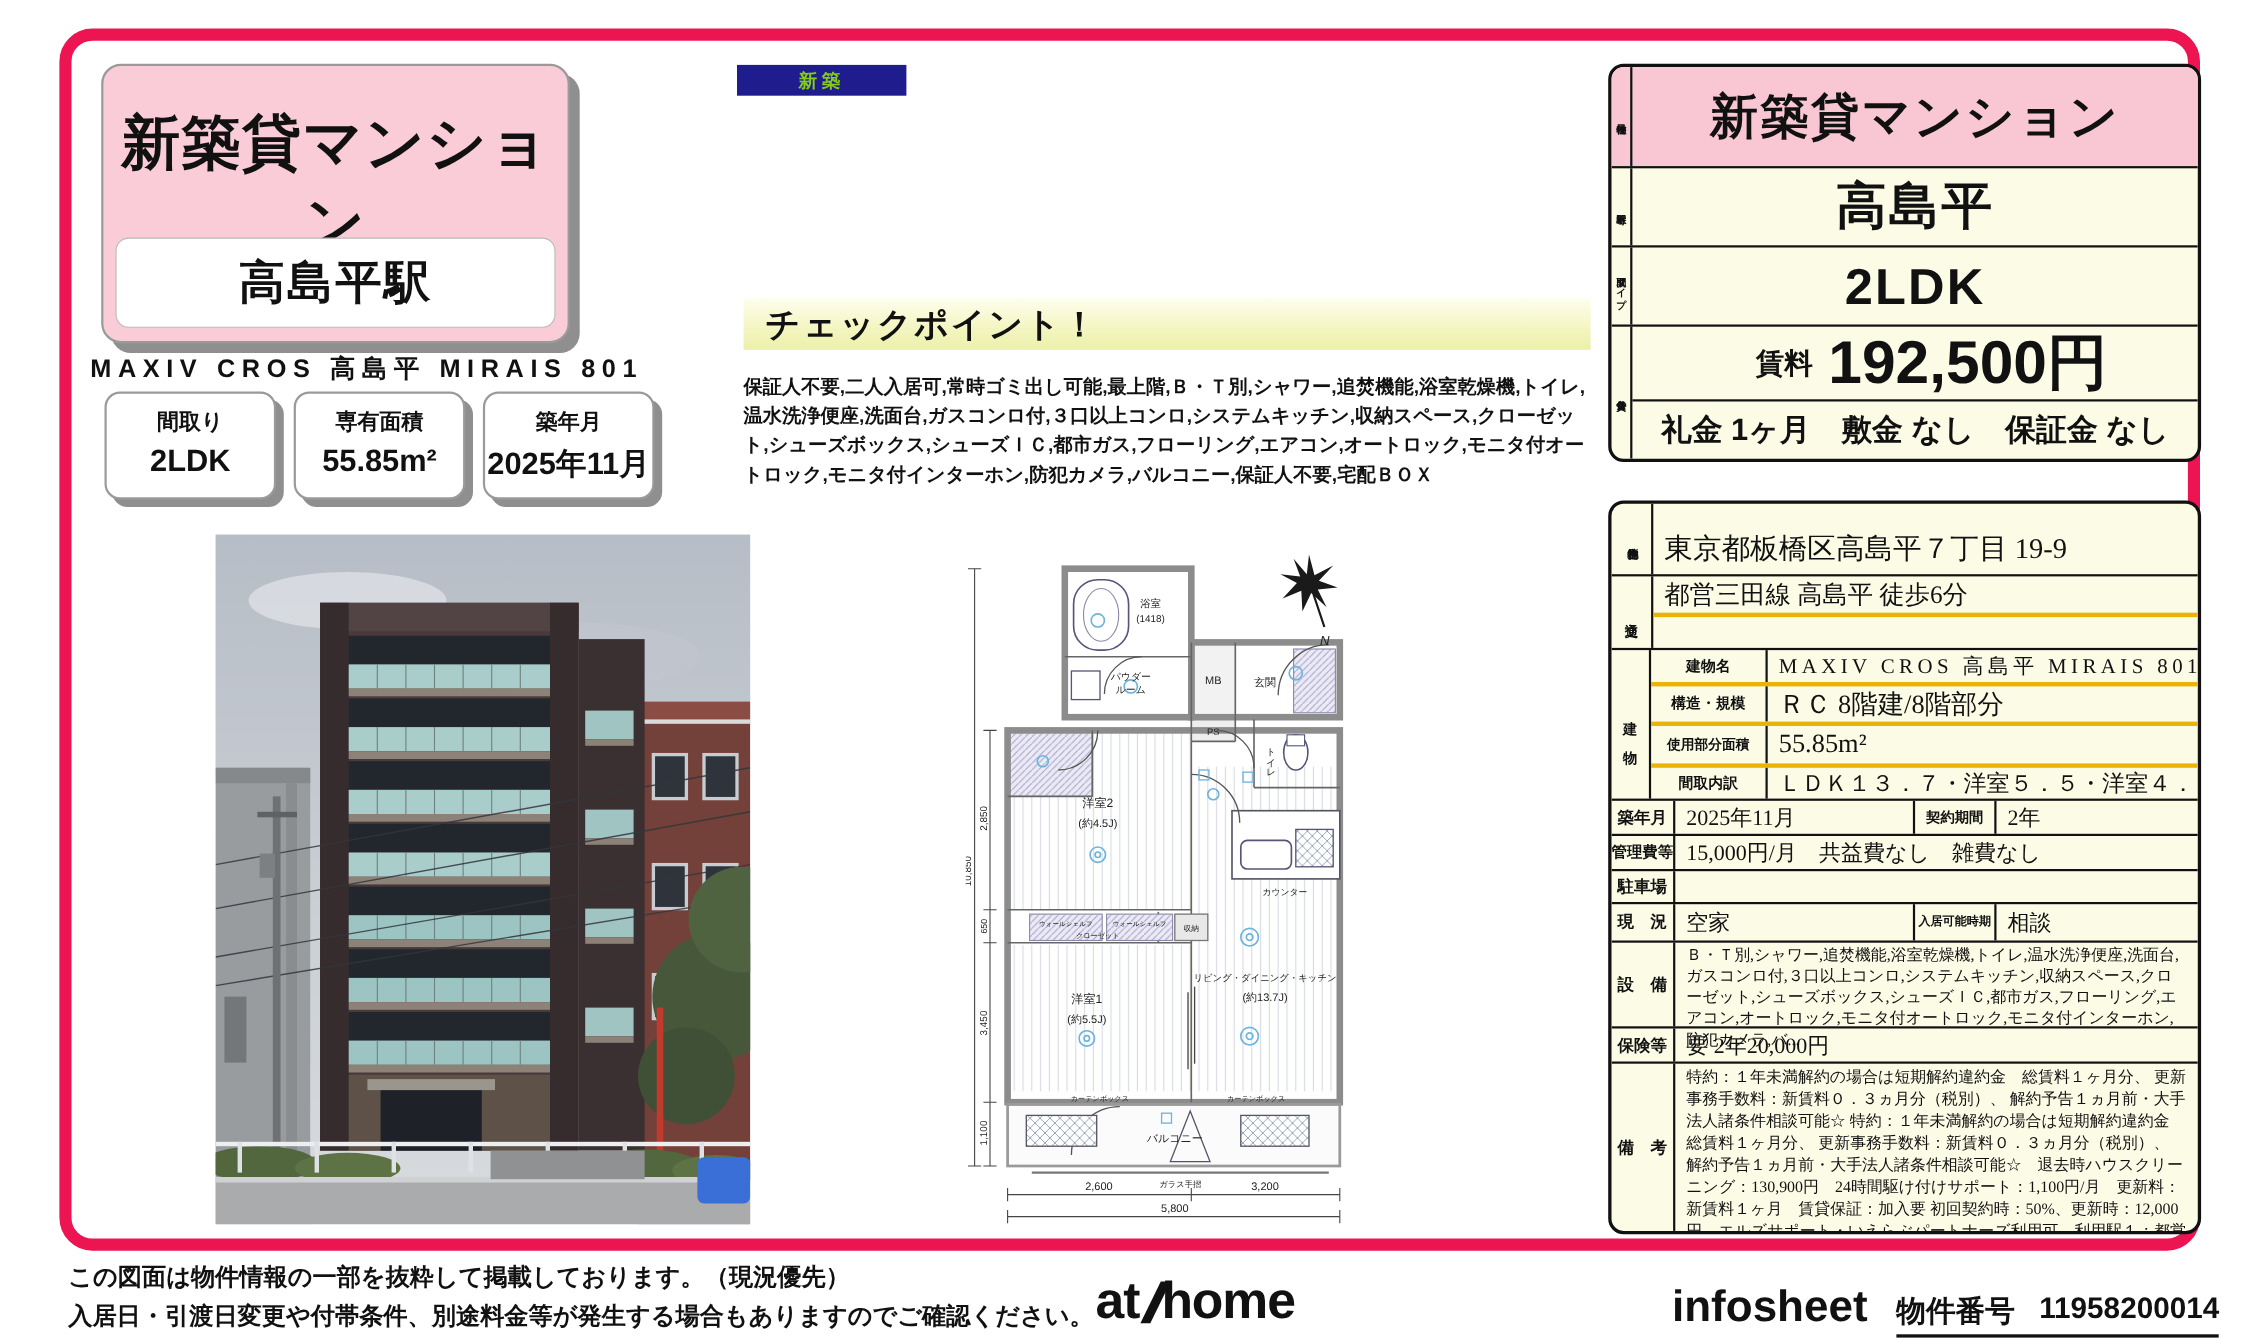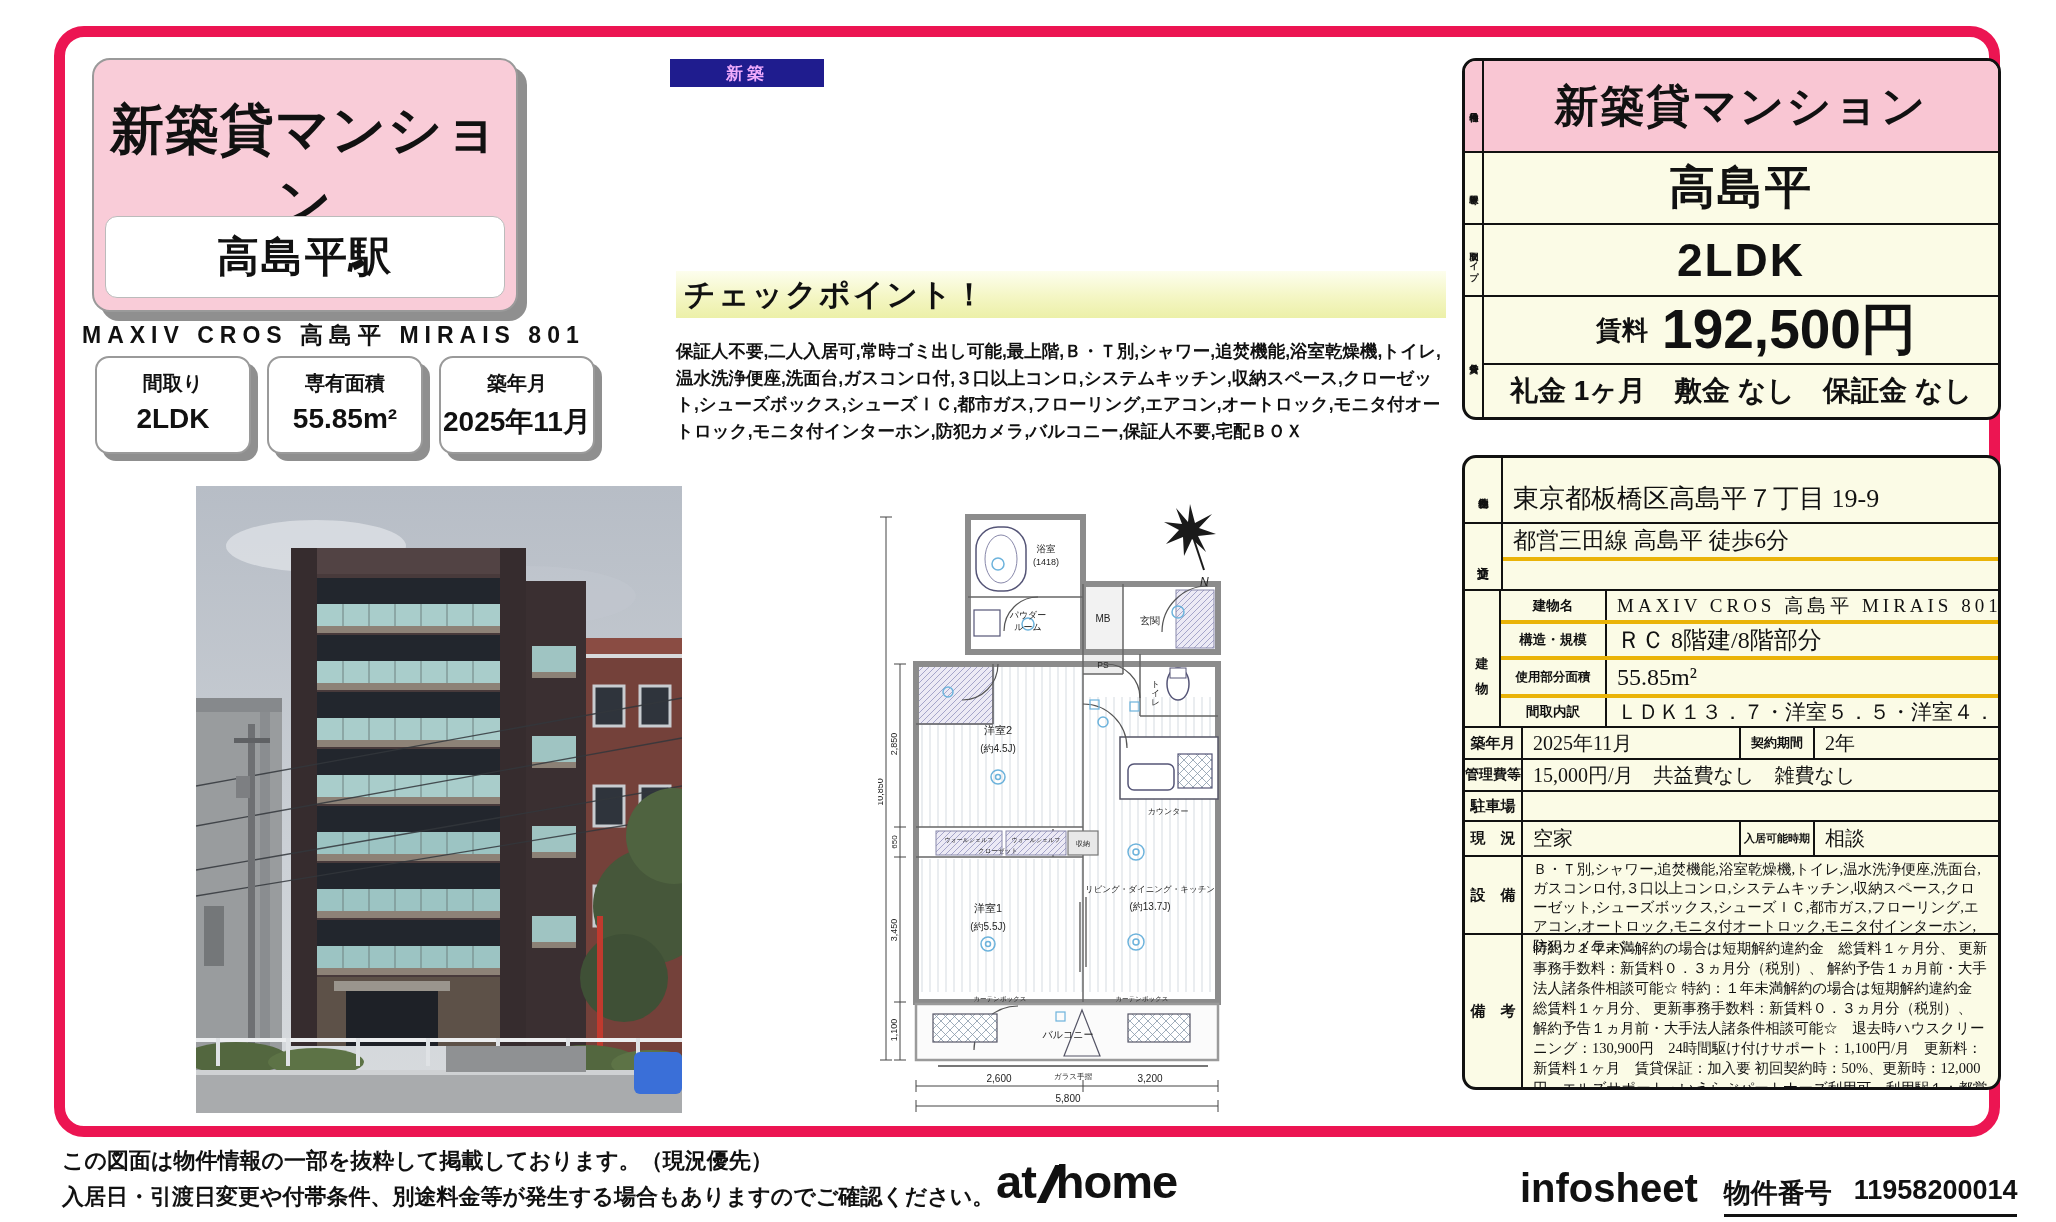--- a/index.html
+++ b/index.html
@@ -37,29 +37,29 @@
   .stat-row{left:95px;top:356px;display:flex;gap:16px;}
   .stat-box{
     width:152px;height:94px;background:#fff;border:2px solid #9a9a9a;border-radius:14px;
     box-shadow:7px 7px 0 #8f8f8f;text-align:center;
   }
   .stat-box .lab{font-size:20px;font-weight:bold;margin-top:12px;}
   .stat-box .val{font-size:28px;font-weight:bold;margin-top:6px;white-space:nowrap;}
 
   
   .new-badge{
-    left:670px;top:59px;width:154px;height:28px;background:#1f1c8e;color:#f0abfc;
+    left:670px;top:59px;width:154px;height:28px;background:#1f1c8e;color:#84cc16;
     display:flex;align-items:center;justify-content:center;font-size:17px;font-weight:bold;letter-spacing:4px;
   }
   .chk-band{
     left:676px;top:271px;width:770px;height:47px;
     background:linear-gradient(180deg,#fdfeee 0%,#f4f6c4 55%,#ecf0a8 100%);
     display:flex;align-items:center;
   }
-  .chk-band .chk-title{font-size:31px;font-weight:bold;padding-left:8px;letter-spacing:2px;}
+  .chk-band .chk-title{font-size:31px;font-weight:bold;padding-left:20px;letter-spacing:2px;}
   .chk-body{
     left:676px;top:338px;width:778px;font-size:17.5px;font-weight:bold;line-height:1.52;
     word-break:break-all;
   }
 
   
   .photo{left:196px;top:486px;width:486px;height:627px;background:#c7ccd1;}
   .photo svg{display:block;}
 
   
@@ -541,20 +541,24 @@
   <div class="row" style="height:33px;">
     <div class="det-lab">現　況</div>
     <div class="cell serif" style="font-size:20px;width:196px;flex:none;">空家</div>
     <div class="mid-lab" style="font-size:11px;">入居可能時期</div>
     <div class="cell serif" style="font-size:20px;">相談</div>
   </div>
   <div class="row" style="height:76px;">
     <div class="det-lab">設　備</div>
     <div class="cell serif wrap-cell" style="font-size:14.5px;">Ｂ・Ｔ別,シャワー,追焚機能,浴室乾燥機,トイレ,温水洗浄便座,洗面台,ガスコンロ付,３口以上コンロ,システムキッチン,収納スペース,クローゼット,シューズボックス,シューズＩＣ,都市ガス,フローリング,エアコン,オートロック,モニタ付オートロック,モニタ付インターホン,防犯カメラ,バ...</div>
   </div>
+  <div class="row" style="height:30px;">
+    <div class="det-lab">保険等</div>
+    <div class="cell serif" style="font-size:20px;">要 2年20,000円</div>
+  </div>
   <div class="row" style="height:152px;">
     <div class="det-lab">備　考</div>
     <div class="cell serif wrap-cell" style="font-size:14.5px;line-height:1.38;">特約：１年未満解約の場合は短期解約違約金　総賃料１ヶ月分、 更新事務手数料：新賃料０．３ヵ月分（税別）、 解約予告１ヵ月前・大手法人諸条件相談可能☆ 特約：１年未満解約の場合は短期解約違約金　総賃料１ヶ月分、 更新事務手数料：新賃料０．３ヵ月分（税別）、 解約予告１ヵ月前・大手法人諸条件相談可能☆　退去時ハウスクリーニング：130,900円　24時間駆け付けサポート：1,100円/月　更新料：新賃料１ヶ月　賃貸保証：加入要 初回契約時：50%、更新時：12,000円、エルズサポート・いえらぶパートナーズ利用可　利用駅１：都営三田線 新高島平 徒歩7分　利用駅２：都営三田線 西高島平 徒歩15分</div>
   </div>
 </div>
 
 <div class="abs disc1">この図面は物件情報の一部を抜粋して掲載しております。（現況優先）</div>
 <div class="abs disc2">入居日・引渡日変更や付帯条件、別途料金等が発生する場合もありますのでご確認ください。</div>
 
 <div class="abs athome">

